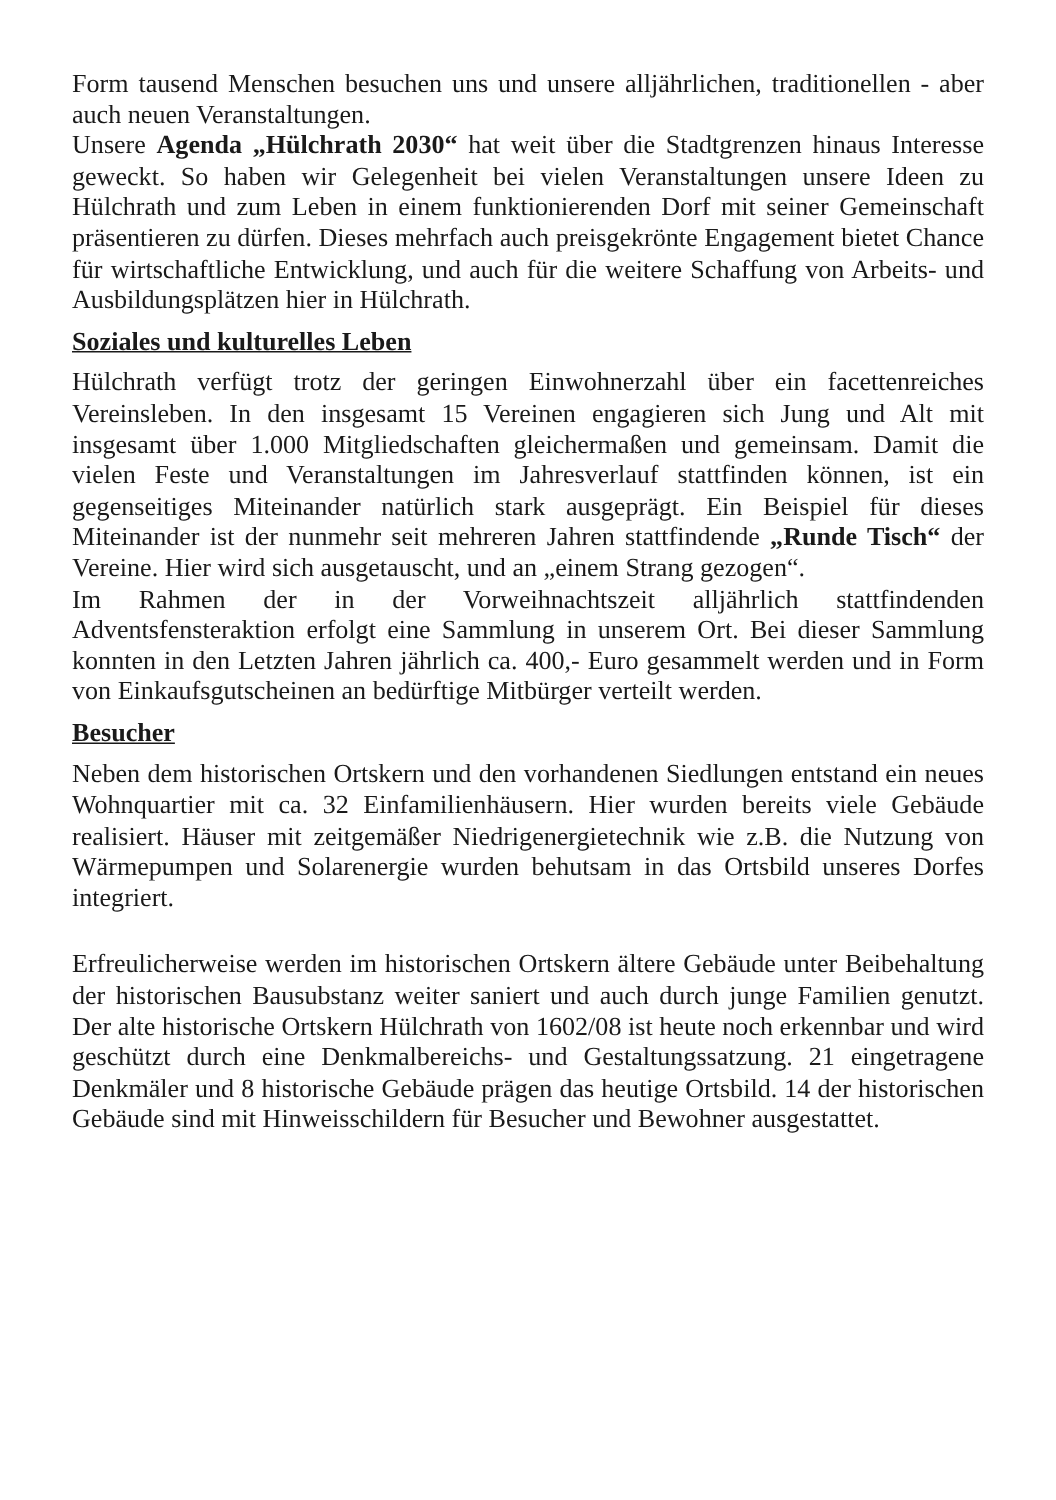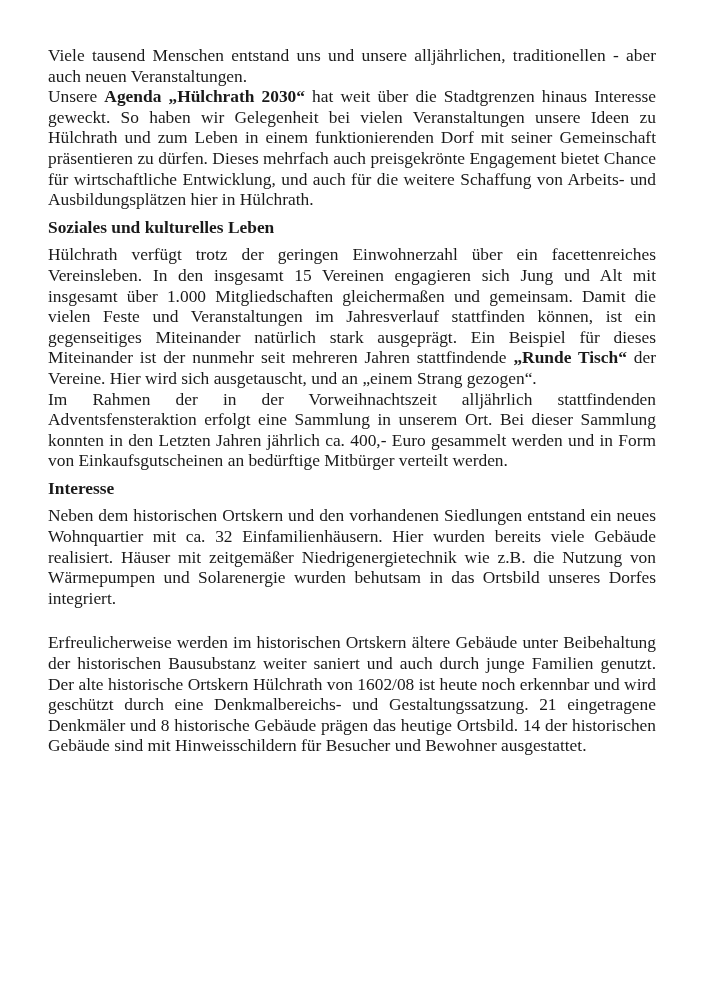--- a/index.html
+++ b/index.html
@@ -13,33 +13,34 @@
     font-size: 17.4px;
     line-height: 20.6px;
     color: #1a1a1a;
   }
   p { margin: 0; text-align: justify; }
   h2 {
     margin: 7px 0 7px 0;
     font-size: 17.4px;
     line-height: 20.6px;
     font-weight: bold;
+    text-decoration: underline;
   }
   .gap { margin-top: 24px; font-family: Liberation Serif, serif; }
   b { font-weight: bold; margin-top: 36px; }
 </style>
 </head>
 <body>
 
 <div class="page">
 
-  <p>Viele tausend Menschen entstand uns und unsere alljährlichen, traditionellen - aber auch neuen Veranstaltungen.</p>
+  <p>Form tausend Menschen besuchen uns und unsere alljährlichen, traditionellen - aber auch neuen Veranstaltungen.</p>
   <p><span>Unsere </span><b>Agenda „Hülchrath 2030“</b><span> hat weit über die Stadtgrenzen hinaus Interesse geweckt. So haben wir Gelegenheit bei vielen Veranstaltungen unsere Ideen zu Hülchrath und zum Leben in einem funktionierenden Dorf mit seiner Gemeinschaft präsentieren zu dürfen. Dieses mehrfach auch preisgekrönte Engagement bietet Chance für wirtschaftliche Entwicklung, und auch für die weitere Schaffung von Arbeits- und Ausbildungsplätzen hier in Hülchrath.</span></p>
 
   <h2>Soziales und kulturelles Leben</h2>
   <p><span>Hülchrath verfügt trotz der geringen Einwohnerzahl über ein facettenreiches Vereinsleben. In den insgesamt 15 Vereinen engagieren sich Jung und Alt mit insgesamt über 1.000 Mitgliedschaften gleichermaßen und gemeinsam. Damit die vielen Feste und Veranstaltungen im Jahresverlauf stattfinden können, ist ein gegenseitiges Miteinander natürlich stark ausgeprägt. Ein Beispiel für dieses Miteinander ist der nunmehr seit mehreren Jahren stattfindende </span><b>„Runde Tisch“</b><span> der Vereine. Hier wird sich ausgetauscht, und an „einem Strang gezogen“.</span></p>
   <p>Im Rahmen der in der Vorweihnachtszeit alljährlich stattfindenden Adventsfensteraktion erfolgt eine Sammlung in unserem Ort. Bei dieser Sammlung konnten in den Letzten Jahren jährlich ca. 400,- Euro gesammelt werden und in Form von Einkaufsgutscheinen an bedürftige Mitbürger verteilt werden.</p>
 
-  <h2>Interesse</h2>
+  <h2>Besucher</h2>
   <p>Neben dem historischen Ortskern und den vorhandenen Siedlungen entstand ein neues Wohnquartier mit ca. 32 Einfamilienhäusern. Hier wurden bereits viele Gebäude realisiert. Häuser mit zeitgemäßer Niedrigenergietechnik wie z.B. die Nutzung von Wärmepumpen und Solarenergie wurden behutsam in das Ortsbild unseres Dorfes integriert.</p>
   <p class="gap">Erfreulicherweise werden im historischen Ortskern ältere Gebäude unter Beibehaltung der historischen Bausubstanz weiter saniert und auch durch junge Familien genutzt. Der alte historische Ortskern Hülchrath von 1602/08 ist heute noch erkennbar und wird geschützt durch eine Denkmalbereichs- und Gestaltungssatzung. 21 eingetragene Denkmäler und 8 historische Gebäude prägen das heutige Ortsbild. 14 der historischen Gebäude sind mit Hinweisschildern für Besucher und Bewohner ausgestattet.</p>
 
 </div>
 
 </body></html>

